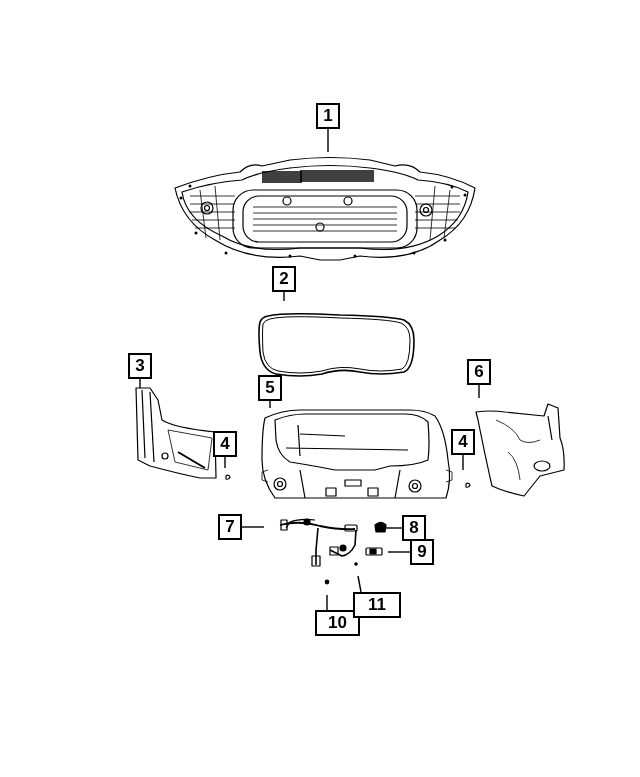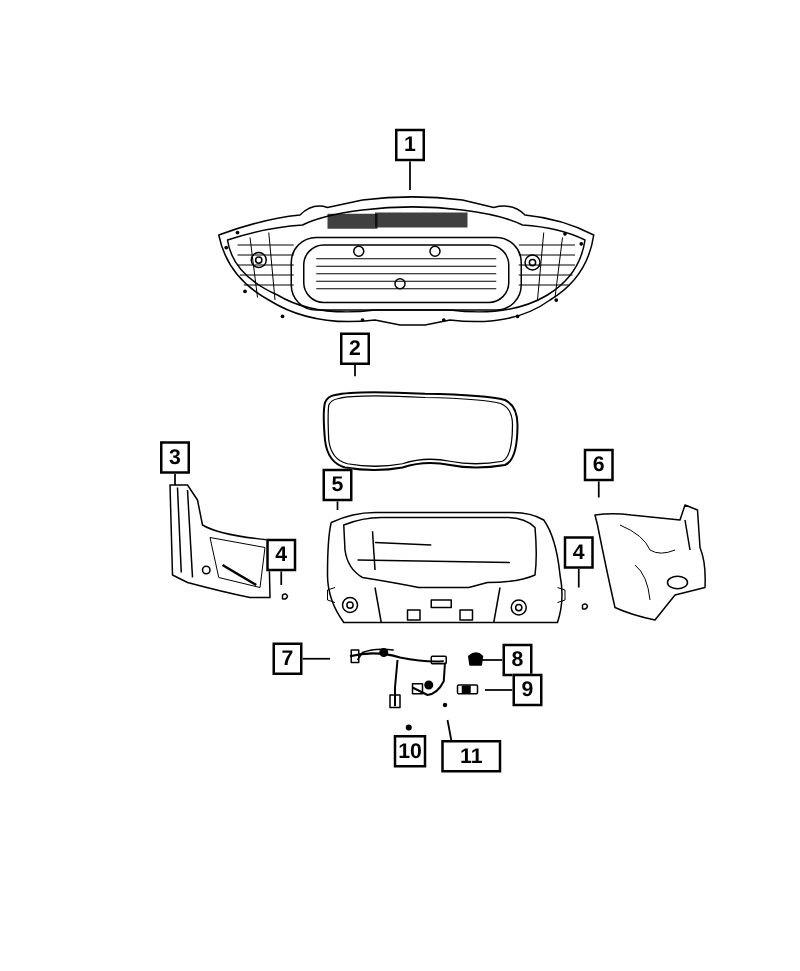--- a/index.html
+++ b/index.html
@@ -164,15 +164,15 @@
     <div class="callout" style="left: 316px; top: 103px; width: 24px; height: 26px;">1</div>
     <div class="callout" style="left: 272px; top: 266px; width: 24px; height: 26px;">2</div>
     <div class="callout" style="left: 128px; top: 353px; width: 24px; height: 26px;">3</div>
     <div class="callout" style="left: 213px; top: 431px; width: 24px; height: 26px;">4</div>
     <div class="callout" style="left: 258px; top: 375px; width: 24px; height: 26px;">5</div>
     <div class="callout" style="left: 467px; top: 359px; width: 24px; height: 26px;">6</div>
     <div class="callout" style="left: 451px; top: 429px; width: 24px; height: 26px;">4</div>
     <div class="callout" style="left: 218px; top: 514px; width: 24px; height: 26px;">7</div>
     <div class="callout" style="left: 402px; top: 515px; width: 24px; height: 26px;">8</div>
     <div class="callout" style="left: 410px; top: 539px; width: 24px; height: 26px;">9</div>
-    <div class="callout" style="left: 315px; top: 588px; width: 26px; height: 26px;">10</div>
+    <div class="callout" style="left: 315px; top: 610px; width: 45px; height: 26px;">10</div>
     <div class="callout" style="left: 353px; top: 592px; width: 48px; height: 26px;">11</div>
   </div>
 
 </body></html>

